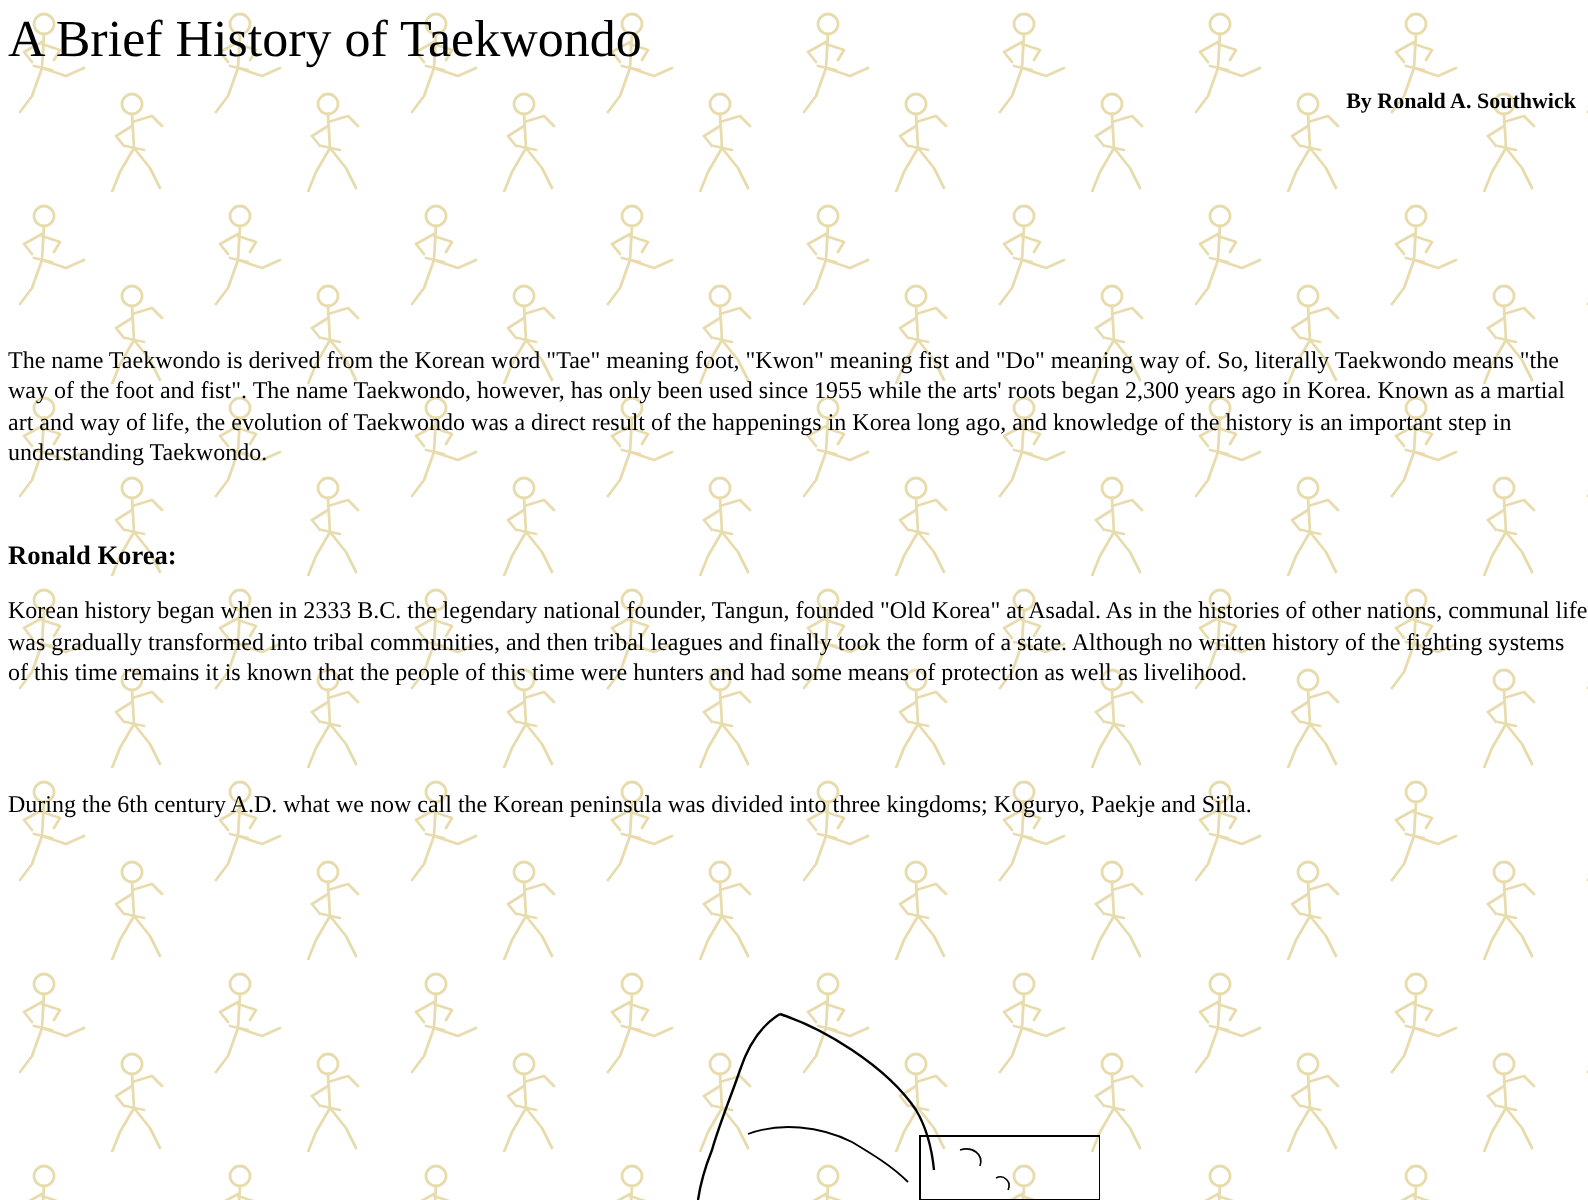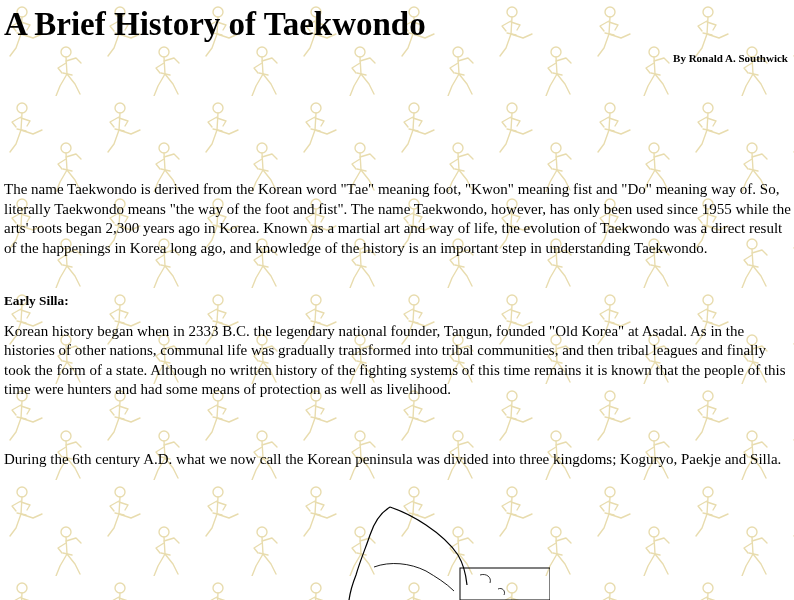--- a/index.html
+++ b/index.html
@@ -29,41 +29,41 @@
   }
 
   #content {
     position: relative;
     z-index: 2;
     padding: 4px 6px 0 4px;
   }
 
   h1.doc-title {
     font-family: "Liberation Serif", "DejaVu Serif", serif;
-    font-size: 33px;
-    font-weight: bold;
+    font-size: 26px;
+    font-weight: normal;
     margin: 2px 0 0 0;
     line-height: 1.1;
     letter-spacing: 0px;
   }
 
   .byline {
     font-family: "Liberation Serif", "DejaVu Serif", serif;
     font-size: 11px;
     font-weight: bold;
     margin: 10px 0 0 2px;
     text-align: right;
   }
 
   .spacer-large {
     height: 116px;
   }
 
   p.body-text {
-    font-size: 15px;
+    font-size: 12px;
     line-height: 1.30;
     margin: 0 0 0 0;
     text-align: left;
     width: 790px;
   }
 
   .gap-1 { height: 34px; }
   .gap-2 { height: 12px; }
   .gap-3 { height: 38px; }
   .gap-4 { height: 12px; }
@@ -140,21 +140,21 @@
 <div id="content">
   <h1 class="doc-title">A Brief History of Taekwondo</h1>
   <div class="byline">By Ronald A. Southwick</div>
 
   <div class="spacer-large"></div>
 
   <p class="body-text">The name Taekwondo is derived from the Korean word "Tae" meaning foot, "Kwon" meaning fist and "Do" meaning way of. So, literally Taekwondo means "the way of the foot and fist". The name Taekwondo, however, has only been used since 1955 while the arts' roots began 2,300 years ago in Korea. Known as a martial art and way of life, the evolution of Taekwondo was a direct result of the happenings in Korea long ago, and knowledge of the history is an important step in understanding Taekwondo.</p>
 
   <div class="gap-1"></div>
 
-  <h2 class="section-heading">Early Silla:</h2>
+  <h2 class="section-heading">Ronald Korea:</h2>
 
   <div class="gap-2"></div>
 
   <p class="body-text">Korean history began when in 2333 B.C. the legendary national founder, Tangun, founded "Old Korea" at Asadal. As in the histories of other nations, communal life was gradually transformed into tribal communities, and then tribal leagues and finally took the form of a state. Although no written history of the fighting systems of this time remains it is known that the people of this time were hunters and had some means of protection as well as livelihood.</p>
 
   <div class="gap-3"></div>
 
 
   <div class="gap-4"></div>
 

